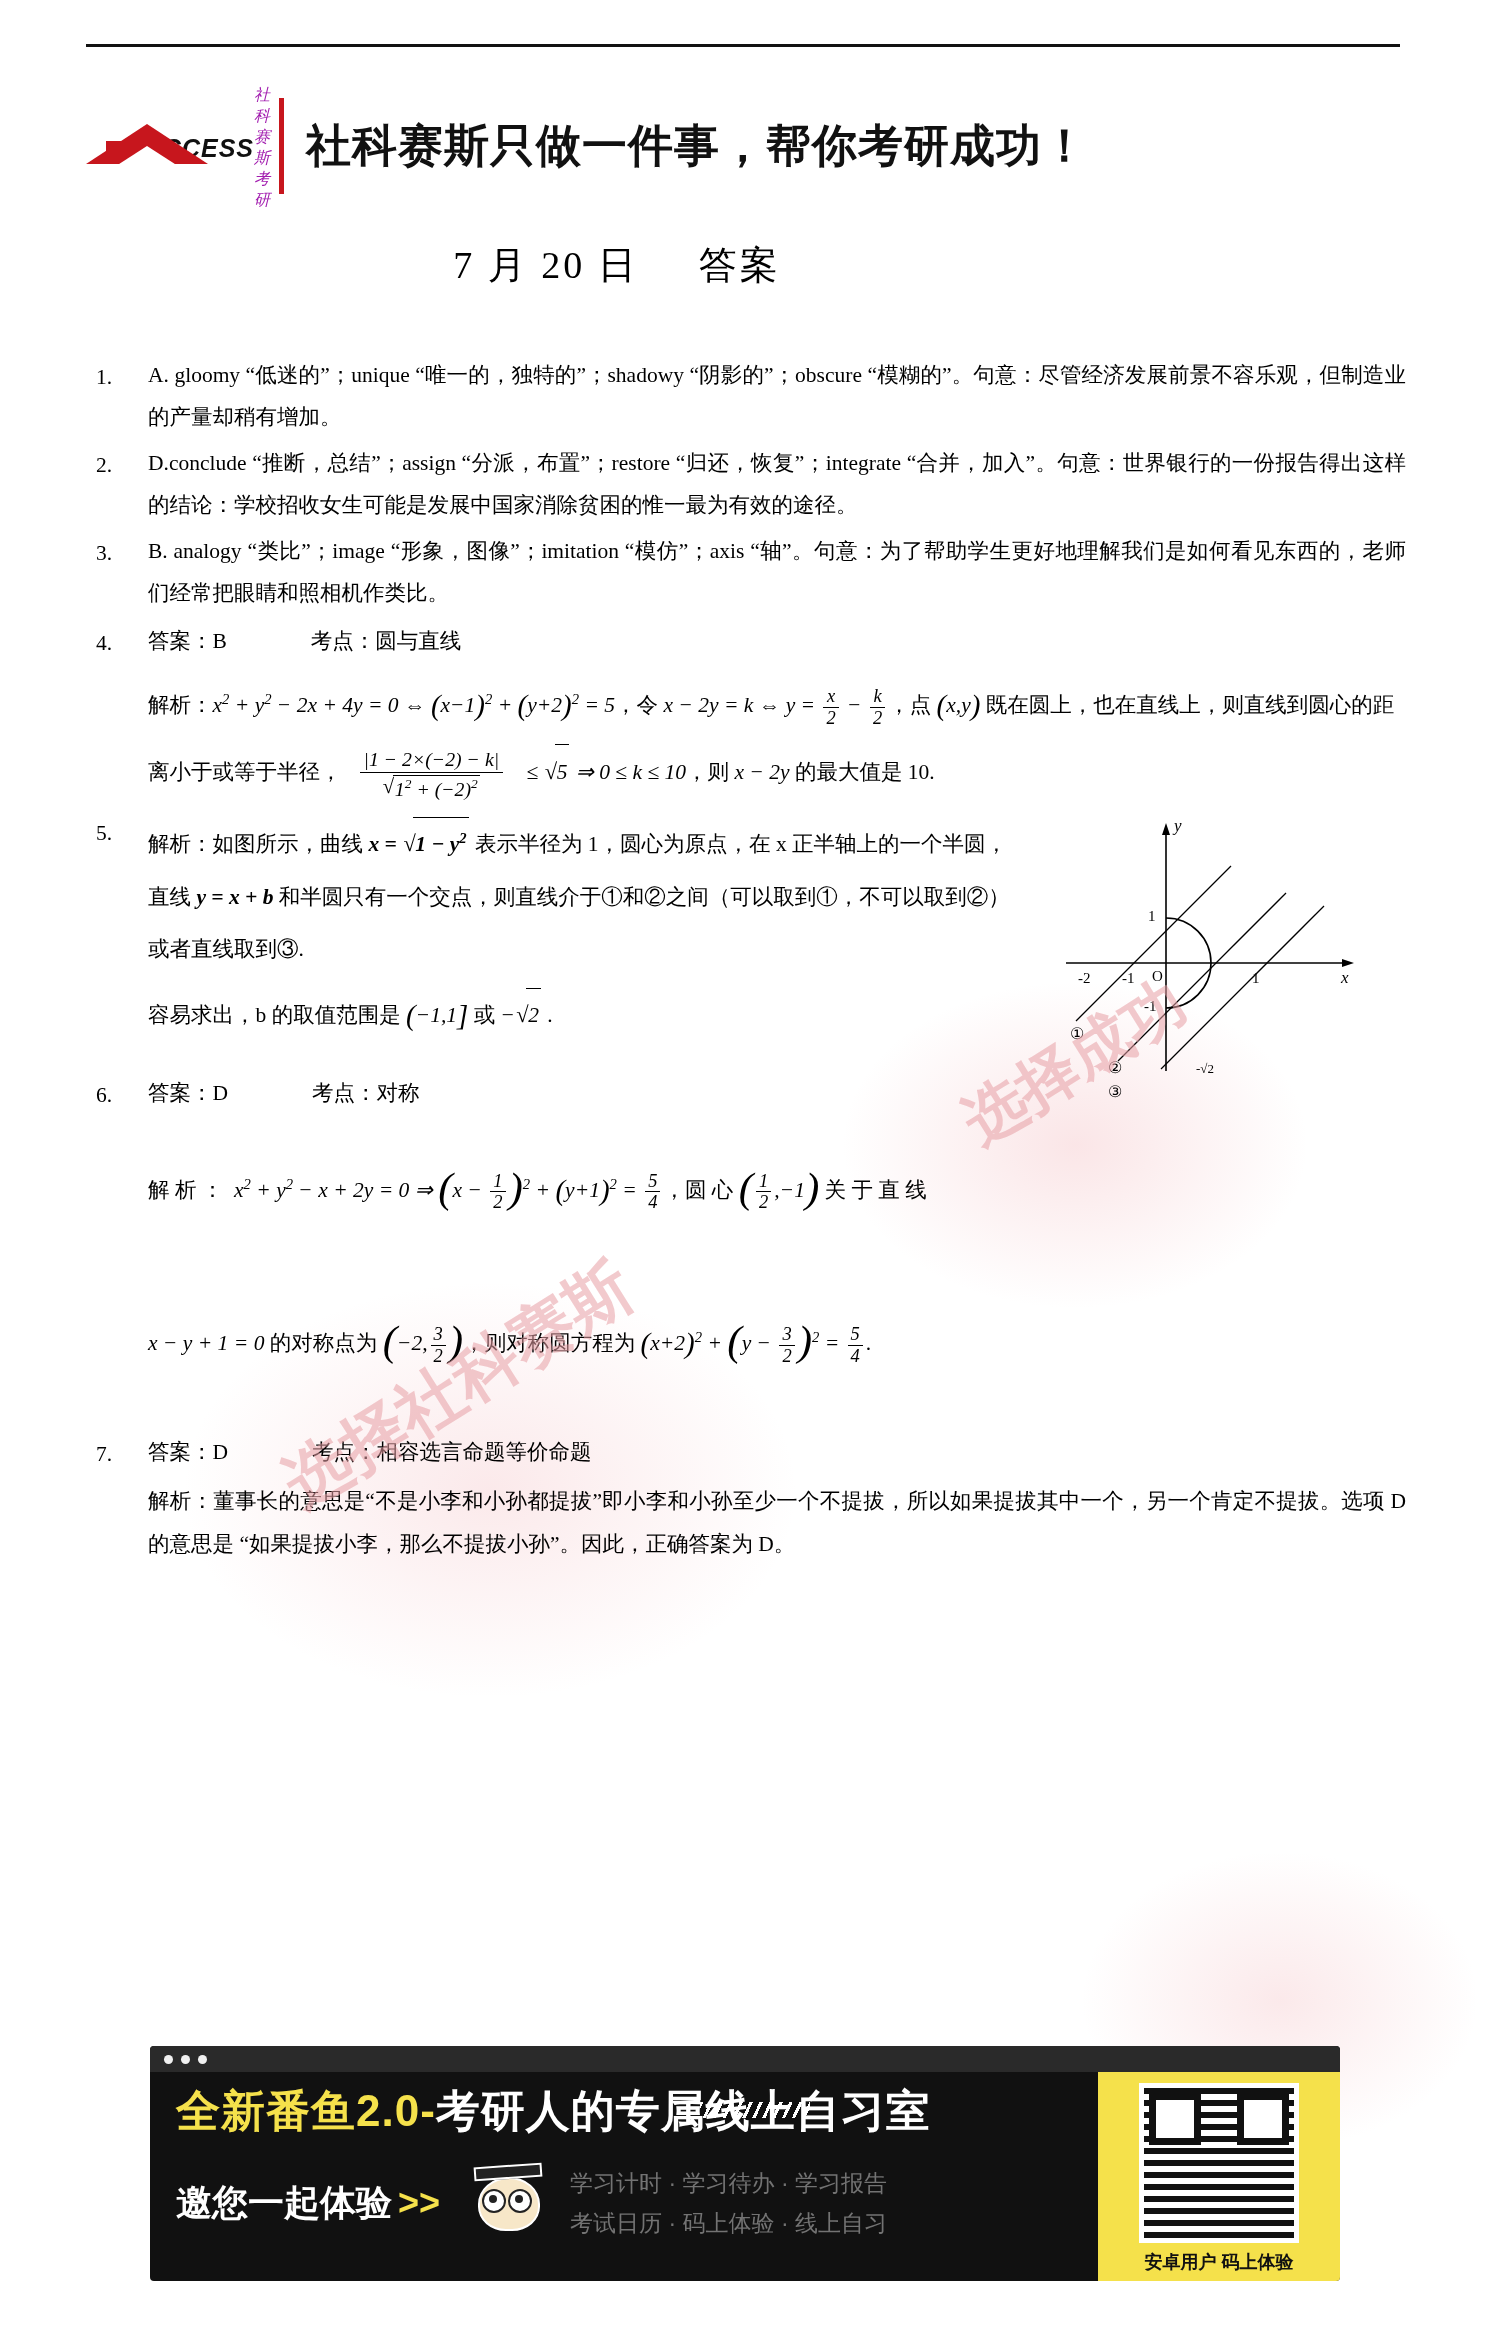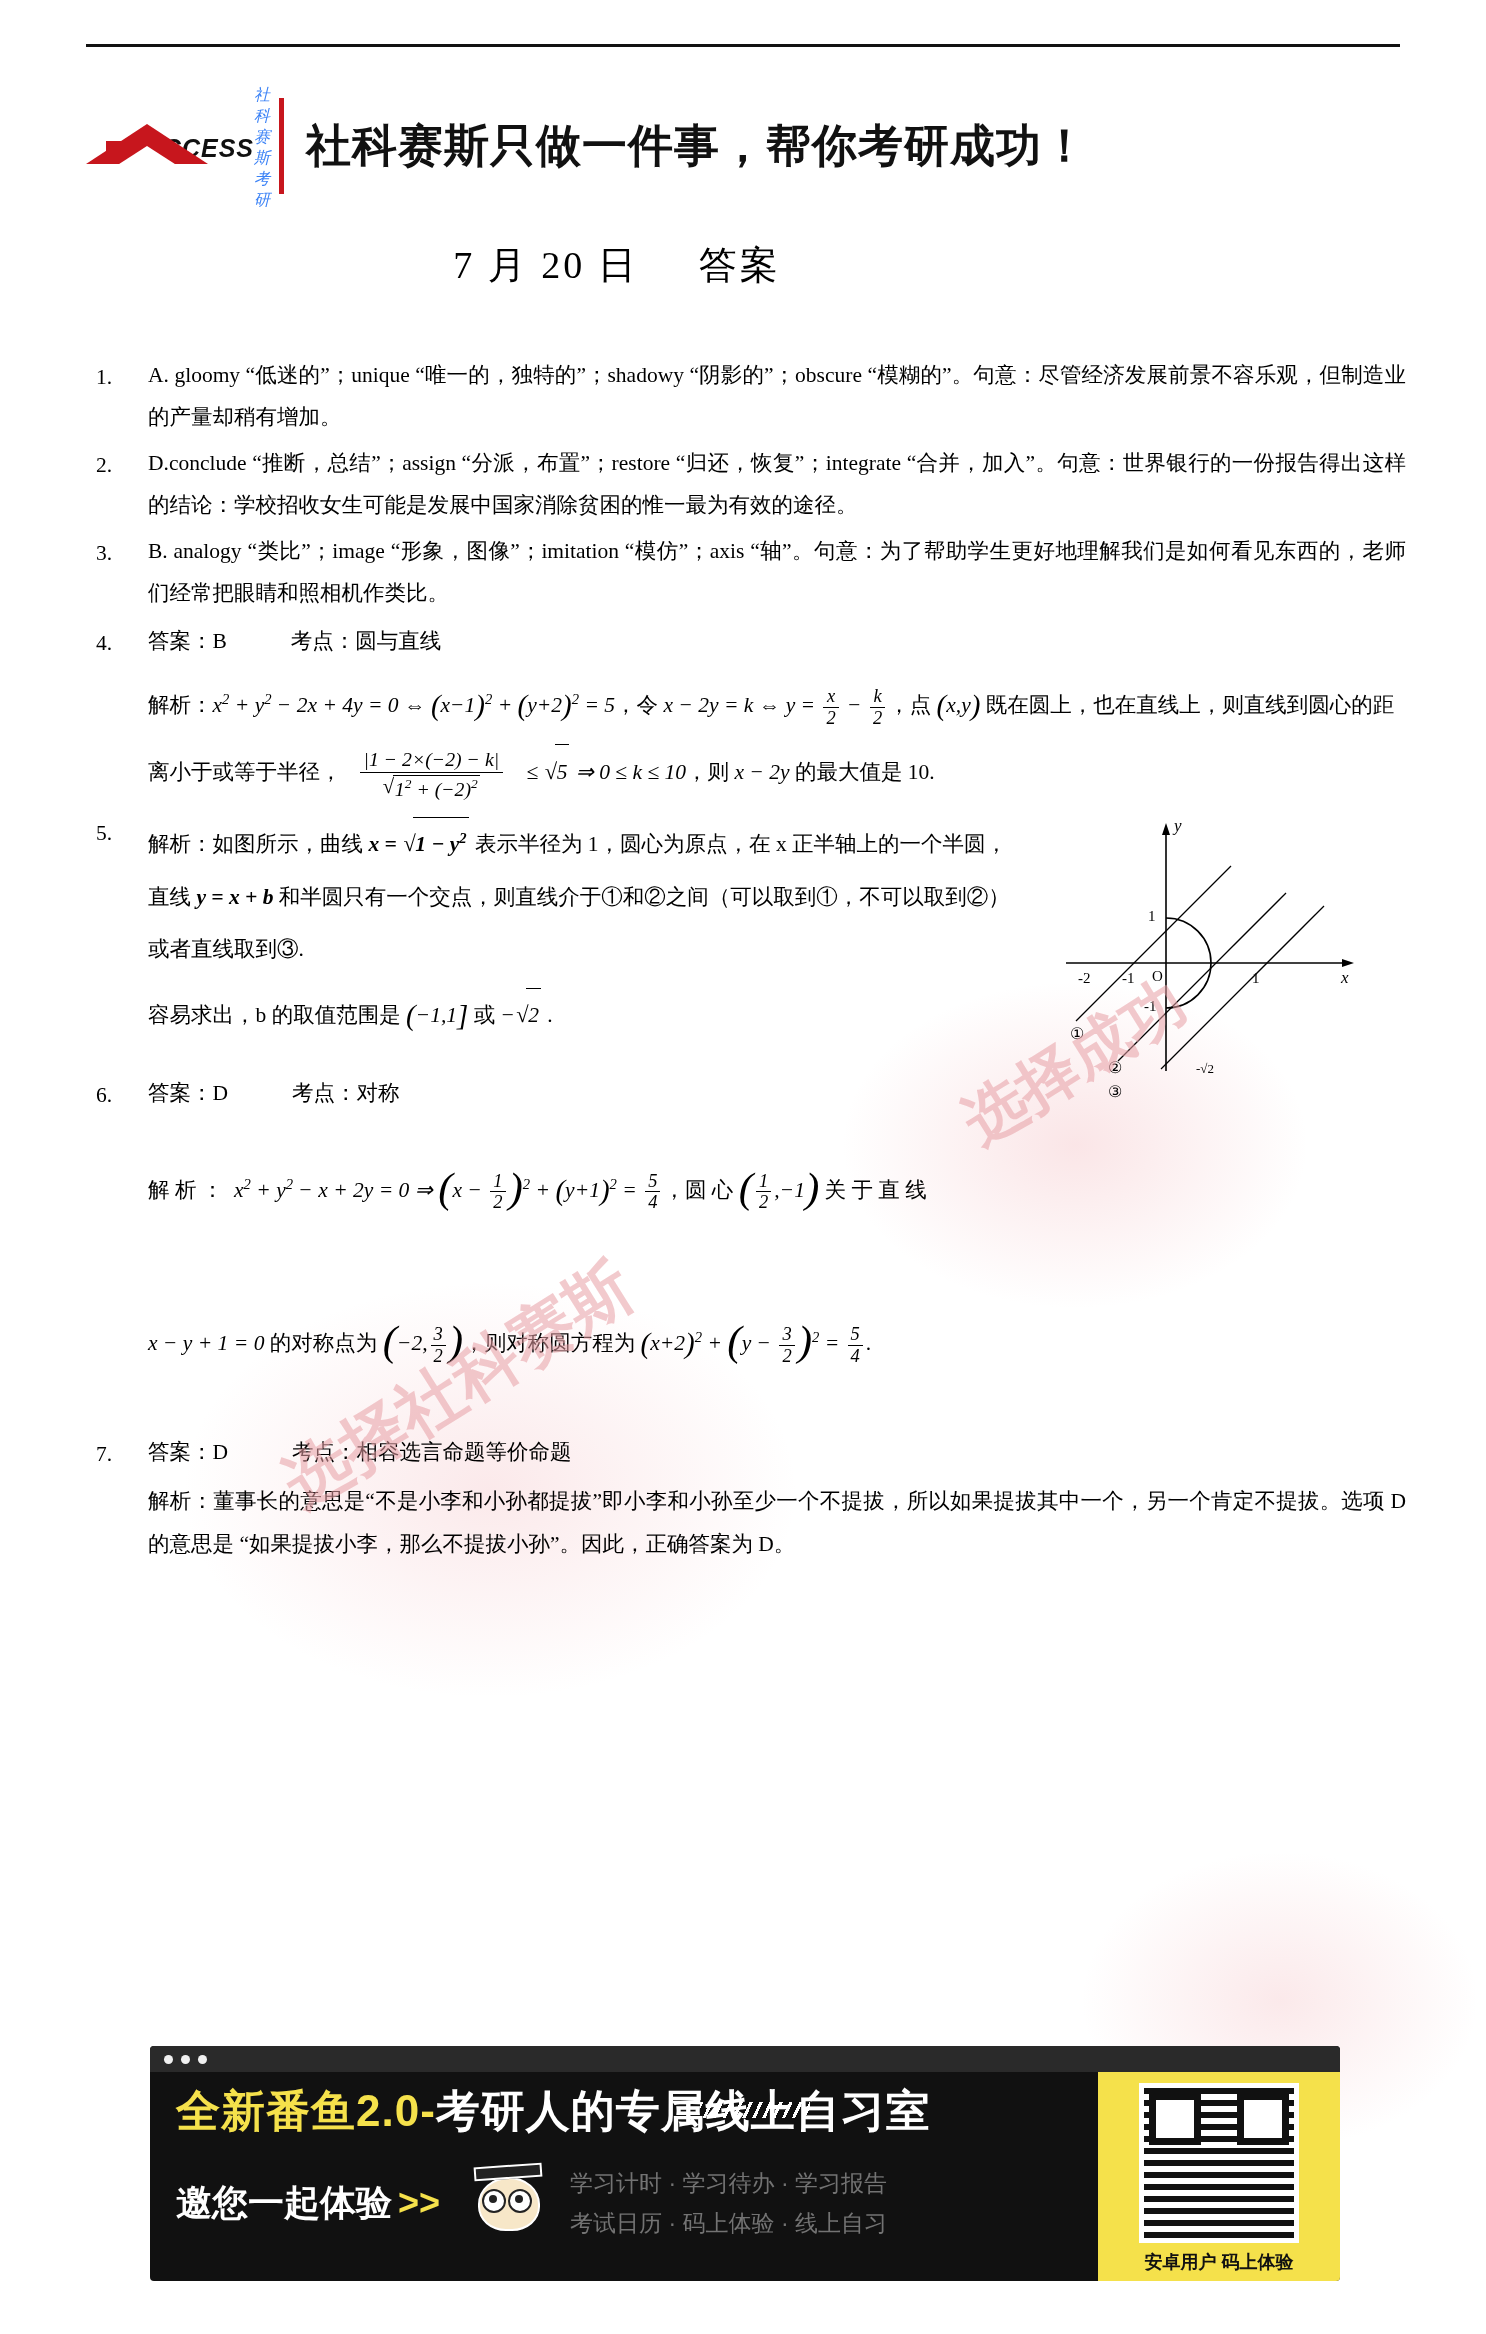--- a/index.html
+++ b/index.html
@@ -67,21 +67,21 @@
     font-family:"Liberation Sans", sans-serif;
     font-weight:bold;
     font-size:25px;
     letter-spacing:1px;
     color:#111;
     margin-top:5px;
   }
   .logo-cn{
     font-family:"Liberation Sans", sans-serif;
     font-size:16px;
-    color:#3b82f6;
+    color:#a21caf;
     margin-top:4px;
     letter-spacing:1px;
   }
   .header-divider{
     width:5px;
     height:96px;
     background:#c7161d;
     margin:0 22px 0 8px;
   }
   .header-slogan{
@@ -125,21 +125,21 @@
   .para{
     text-align:justify;
     text-justify:inter-ideograph;
   }
   .ans-line{
     display:flex;
     align-items:baseline;
     margin-bottom:2px;
   }
   .ans-label{margin-right:0px;}
-  .kaodian{margin-left:64px;}
+  .kaodian{margin-left:84px;}
   .jiexi{margin-top:6px;}
   .math{
     font-family:"Liberation Serif", serif;
     font-style:italic;
   }
   .mi{font-style:italic;}
   .frac{
     display:inline-block;
     vertical-align:middle;
     text-align:center;

